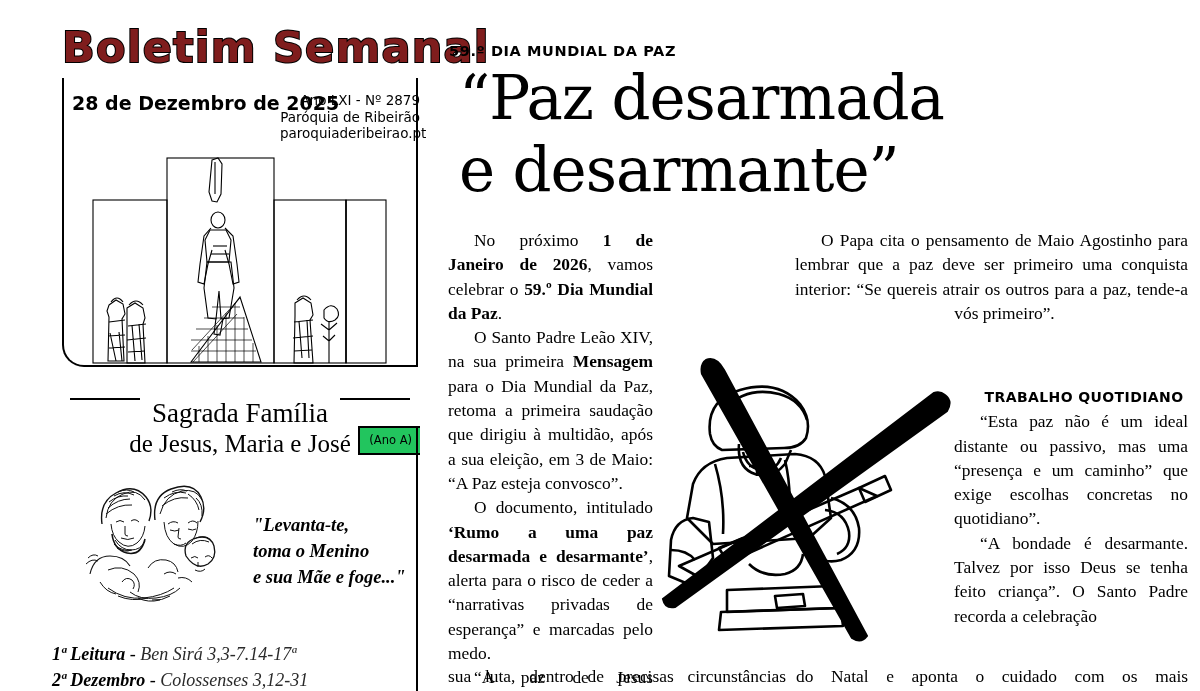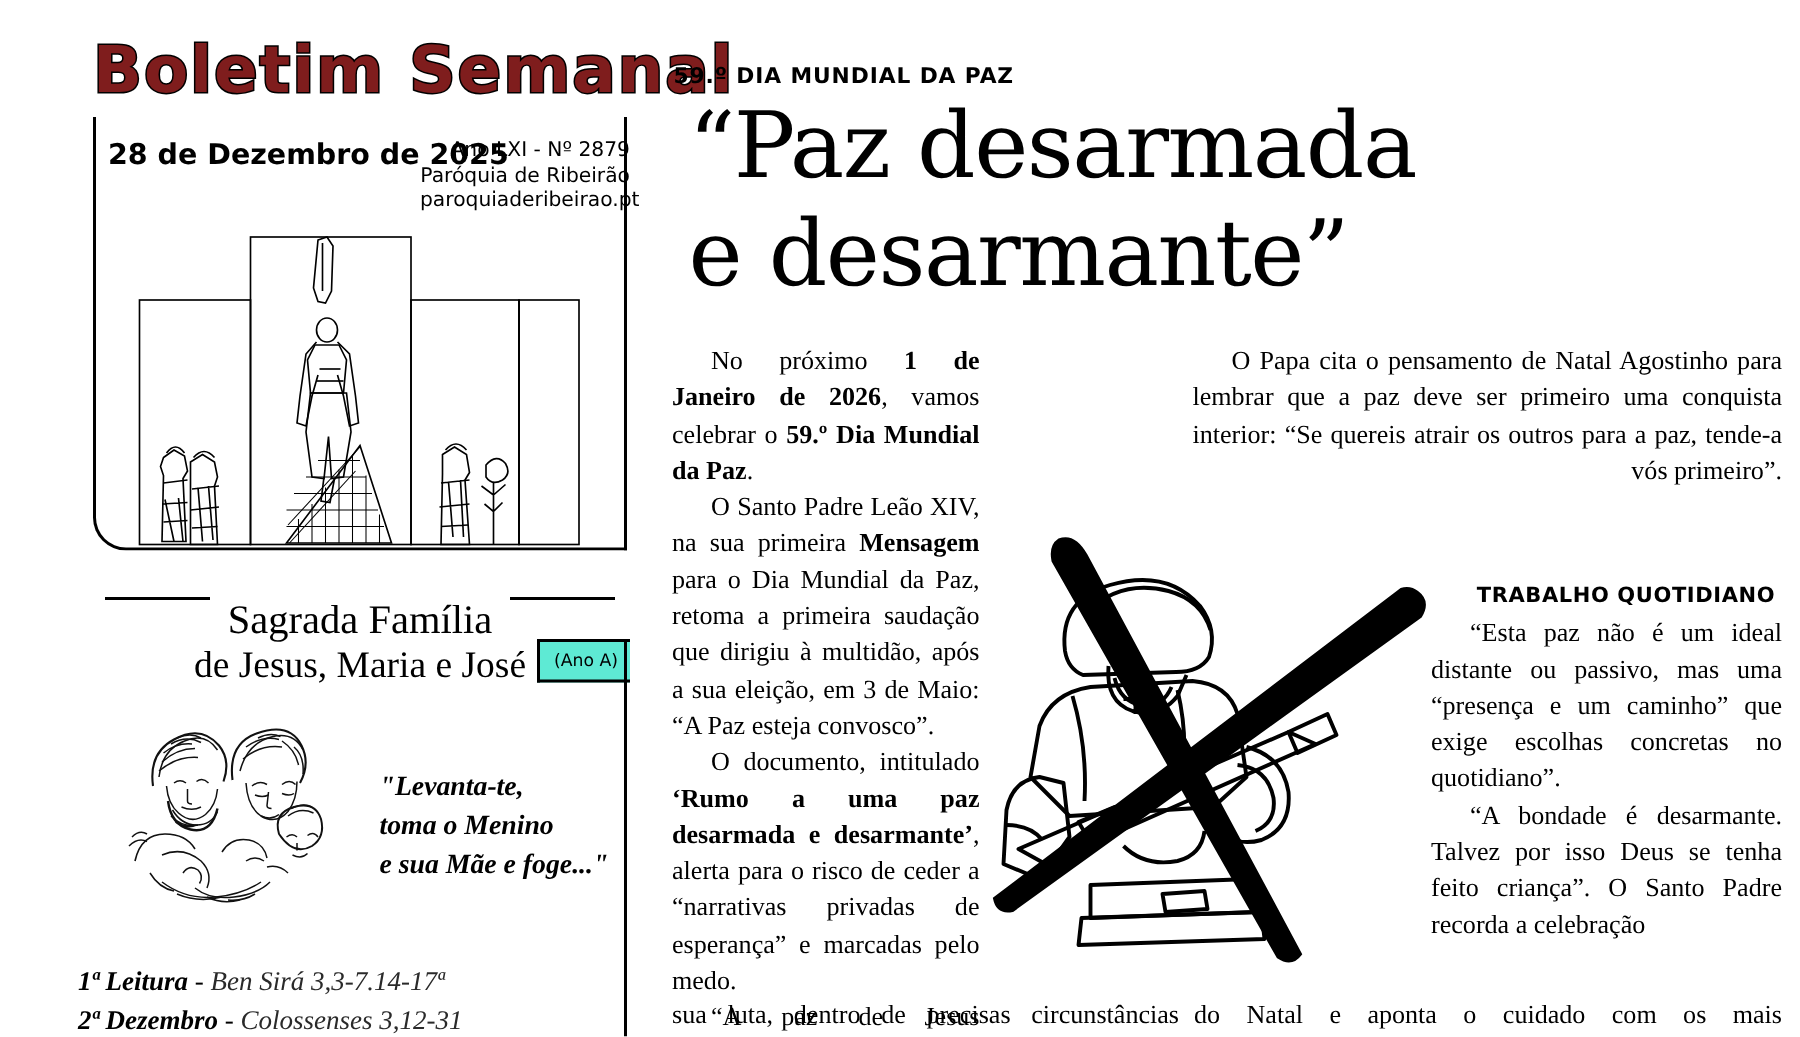--- a/index.html
+++ b/index.html
@@ -65,21 +65,21 @@
   .feast-rule{height:2px;background:#000;width:70px;flex:none;}
   .feast-line2{
     text-align:center;font-size:25px;margin-top:1px;white-space:nowrap;
   }
   .ano-box{
     position:absolute;right:-2px;top:28px;
     border:2px solid #000;border-right:none;
     padding:5px 8px 6px 9px;
     font-family:"DejaVu Sans", sans-serif;
     font-size:11.5px;
-    background:#5eead4;
+    background:#22c55e;
   }
   .right-rail{
     position:absolute;left:416px;top:426px;width:2px;height:265px;background:#000;
   }
 
   .family-art{position:absolute;left:78px;top:478px;width:160px;height:128px;}
 
   .gospel-quote{
     position:absolute;left:253px;top:512px;width:170px;
     font-style:italic;font-weight:700;font-size:18.5px;line-height:26px;
@@ -119,21 +119,21 @@
   #col-left{left:11px;top:228px;width:205px;}
   #col-right{left:358px;top:228px;width:393px;}
   #col-right-narrow{left:517px;top:385px;width:234px;}
 
   .subhead{
     font-family:"DejaVu Sans", sans-serif;
     font-weight:700;font-size:14px;letter-spacing:.4px;
     text-align:center;text-indent:0;margin:0 0 3px 0;
     white-space:nowrap;
   }
-  .centerline{text-align:right;text-indent:0;}
+  .centerline{text-align:center;text-indent:0;}
   .soldier-art{position:absolute;left:216px;top:348px;width:310px;height:300px;}
   .wide-last{
     position:absolute;left:11px;top:664px;width:740px;
     font-size:17.4px;line-height:24.3px;text-align:justify;
   }
   .wide-last div{display:flex;align-items:center;}
   .wl-a{width:338px;}
   .wl-b{width:calc(100% - 348px);margin-left:10px;}
   .j{text-align:justify;text-align-last:justify;}
 </style>
@@ -336,21 +336,21 @@
     </svg>
 
     <div class="col" id="col-left">
       <p><span>No próximo </span><b>1 de Janeiro de 2026</b><span>, vamos celebrar o </span><b>59.º Dia Mundial da Paz</b><span>.</span></p>
       <p><span>O Santo Padre Leão XIV, na sua primeira </span><b>Mensagem</b><span> para o Dia Mundial da Paz, retoma a primeira saudação que dirigiu à multidão, após a sua eleição, em 3 de Maio: “A Paz esteja convosco”.</span></p>
       <p><span>O documento, intitulado </span><b>‘Rumo a uma paz desarmada e desarmante’</b><span>, alerta para o risco de ceder a “narrativas privadas de esperança” e marcadas pelo medo.</span></p>
       <p>“A paz de Jesus ressuscitado é desarmada, porque desarmada foi a</p>
     </div>
 
     <div class="col" id="col-right">
-      <p class="j">O Papa cita o pensamento de Natal Agostinho para lembrar que a paz deve ser primeiro uma conquista interior: “Se quereis atrair os outros para a paz, tende-a</p>
+      <p class="j">O Papa cita o pensamento de Maio Agostinho para lembrar que a paz deve ser primeiro uma conquista interior: “Se quereis atrair os outros para a paz, tende-a</p>
       <p class="centerline">vós primeiro”.</p>
     </div>
 
     <div class="col" id="col-right-narrow">
       <p class="subhead">TRABALHO QUOTIDIANO</p>
       <p>“Esta paz não é um ideal distante ou passivo, mas uma “presença e um caminho” que exige escolhas concretas no quotidiano”.</p>
       <p>“A bondade é desarmante. Talvez por isso Deus se tenha feito criança”. O Santo Padre recorda a celebração</p>
     </div>
 
     <div class="wide-last">

